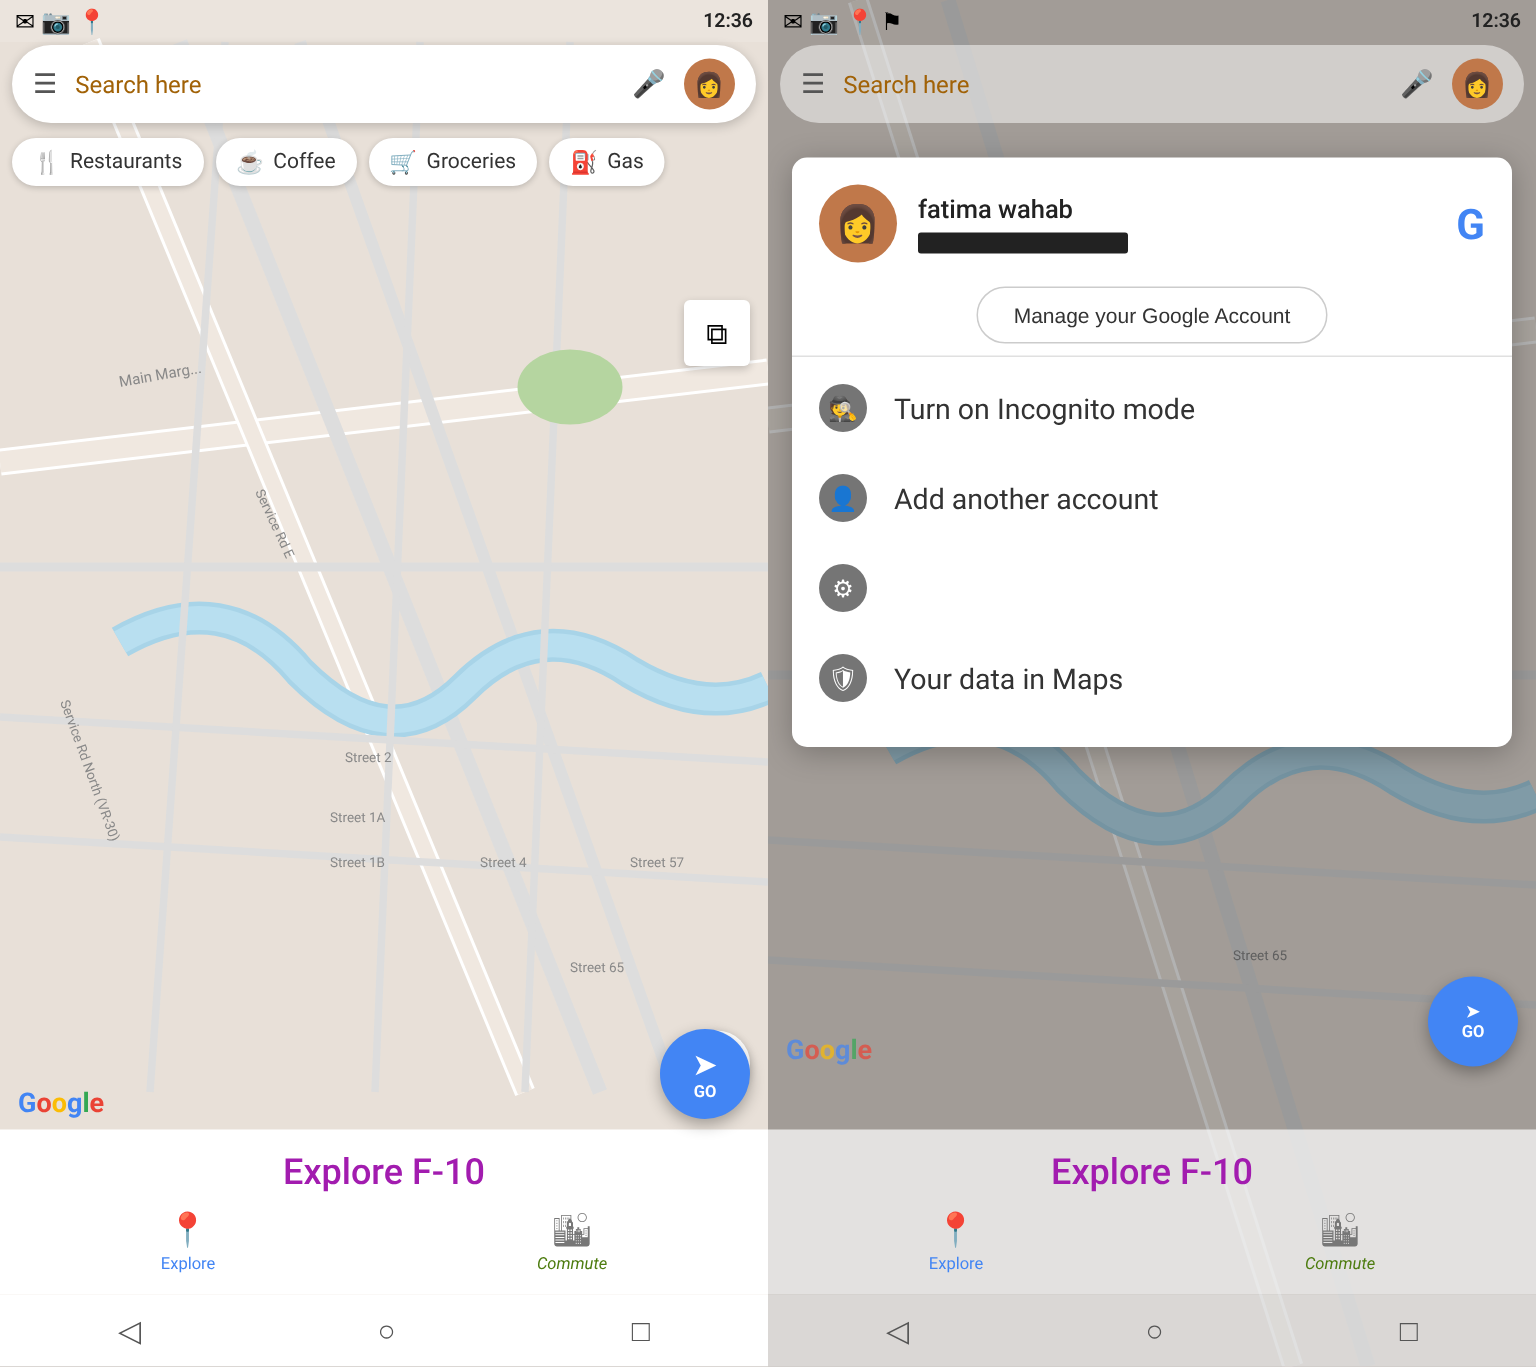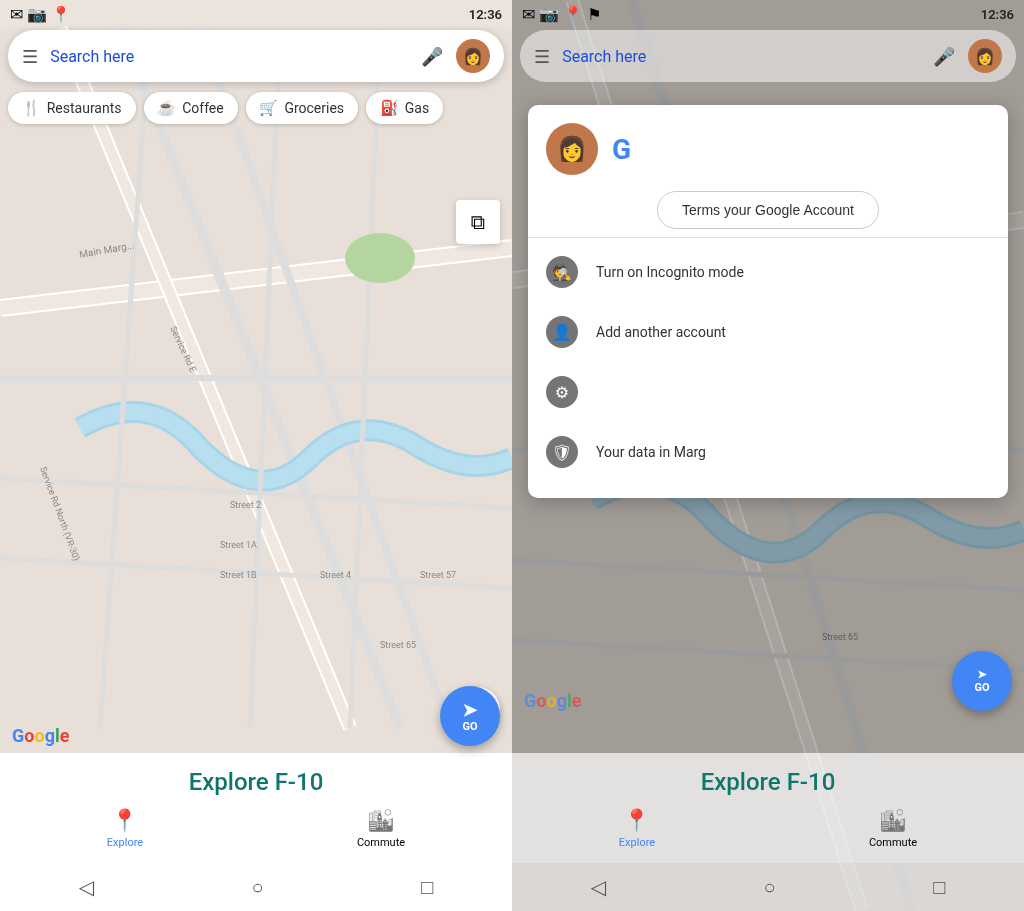--- a/index.html
+++ b/index.html
@@ -61,21 +61,21 @@
       gap: 12px;
     }
     .hamburger-icon {
       font-size: 18px;
       color: #555;
       cursor: pointer;
     }
     .search-text {
       flex: 1;
       font-size: 16px;
-      color: #1d4ed8;
+      color: #a16207;
     }
     .mic-icon {
       font-size: 18px;
       color: #4285F4;
     }
     .avatar {
       width: 34px;
       height: 34px;
       border-radius: 50%;
       background: #c0784a;
@@ -208,21 +208,21 @@
       border-top-left-radius: 0;
       border-top-right-radius: 0;
       display: flex;
       flex-direction: column;
       align-items: center;
       justify-content: center;
     }
     .explore-title {
       font-size: 24px;
       font-weight: 500;
-      color: #0f766e;
+      color: #a21caf;
       margin-bottom: 12px;
     }
     .bottom-nav {
       display: flex;
       width: 100%;
       justify-content: space-around;
     }
     .nav-item {
       display: flex;
       flex-direction: column;
@@ -232,21 +232,21 @@
     }
     .nav-icon {
       font-size: 22px;
     }
     .nav-label {
       font-size: 11px;
     }
     .nav-active .nav-icon { color: #4285F4; }
     .nav-active .nav-label { color: #4285F4; }
     .nav-inactive .nav-icon { color: #777; }
-    .nav-inactive .nav-label { color: #000000; }
+    .nav-inactive .nav-label { color: #4d7c0f; font-style: italic; }
 
     
     .sys-nav {
       position: absolute;
       bottom: 0; left: 0; right: 0;
       height: 48px;
       background: white;
       display: flex;
       align-items: center;
       justify-content: space-around;
@@ -383,21 +383,21 @@
       border-radius: 50%;
       background: #757575;
       display: flex;
       align-items: center;
       justify-content: center;
       color: white;
       font-size: 16px;
       flex-shrink: 0;
     }
     .menu-item-label {
-      font-size: 14px;
+      font-size: 19px;
       color: #333;
     }
 
     
     .card-footer {
       display: flex;
       justify-content: center;
       gap: 10px;
       padding: 12px 0 4px 0;
       border-top: 1px solid #e0e0e0;
@@ -607,46 +607,50 @@
     <span class="hamburger-icon">☰</span>
     <span class="search-text">Search here</span>
     <span class="mic-icon">🎤</span>
     <div class="avatar">👩</div>
   </div>
 
   <div class="dropdown-card">
 
     <div class="user-header">
       <div class="user-avatar">👩</div>
+      <div class="user-info">
+        <div class="user-name">fatima wahab</div>
+        <div class="user-email-redacted"></div>
+      </div>
       <div class="google-g">
         <span class="g-blue">G</span>
       </div>
     </div>
 
-    <button class="manage-account-btn">Terms your Google Account</button>
+    <button class="manage-account-btn">Manage your Google Account</button>
 
     <div class="card-divider"></div>
 
     <div class="menu-item">
       <div class="menu-item-icon">🕵</div>
       <span class="menu-item-label">Turn on Incognito mode</span>
     </div>
 
     <div class="menu-item">
       <div class="menu-item-icon">👤</div>
       <span class="menu-item-label">Add another account</span>
     </div>
 
     <div class="menu-item">
       <div class="menu-item-icon">⚙</div>
     </div>
 
     <div class="menu-item">
       <div class="menu-item-icon">🛡</div>
-      <span class="menu-item-label">Your data in Marg</span>
+      <span class="menu-item-label">Your data in Maps</span>
     </div>
 
   </div>
 
   <div class="right-go-btn">
     <span>➤</span>
     <span>GO</span>
   </div>
 
   <div class="right-google-logo">

